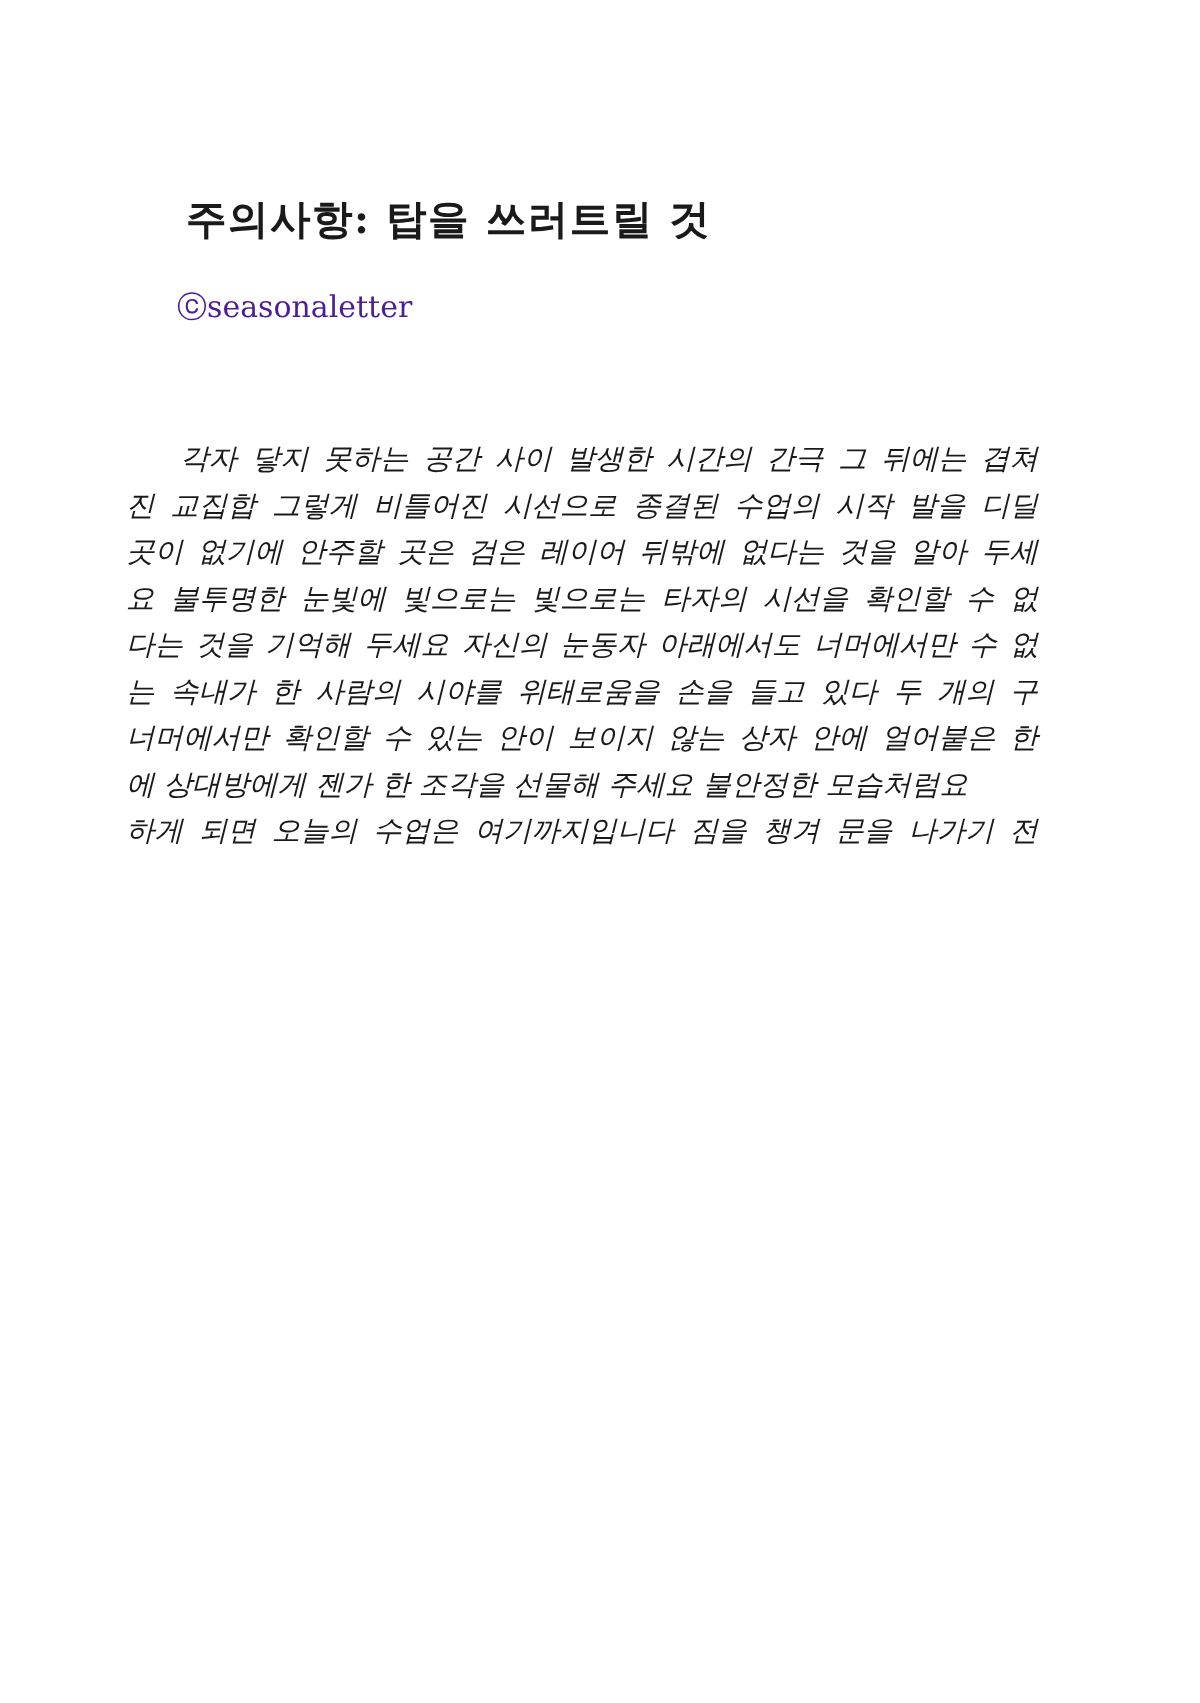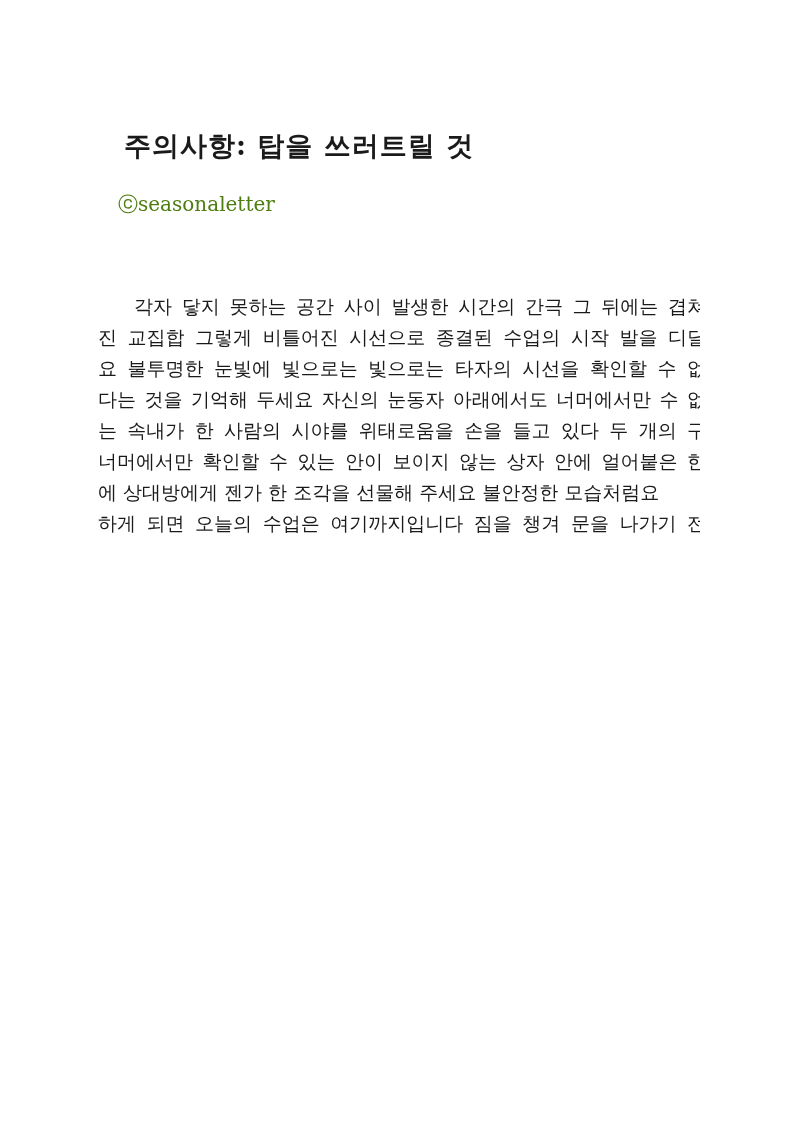--- a/index.html
+++ b/index.html
@@ -26,28 +26,29 @@
     letter-spacing: 1px;
     color: #1a1a1a;
     white-space: nowrap;
   }
   .doc-byline {
     position: absolute;
     left: 118px;
     top: 191px;
     font-size: 20px;
     font-weight: normal;
-    color: #4d7c0f;
+    color: #4c1d95;
     white-space: nowrap;
   }
   .doc-body {
     position: absolute;
-    left: 98px;
+    left: 84px;
     top: 291px;
     width: 608px;
+    font-style: italic;
   }
   .text-line {
     font-size: 19px;
     line-height: 31px;
     text-align: justify;
     text-align-last: justify;
     text-justify: inter-word;
     color: #1a1a1a;
   }
   .text-line.first {
@@ -59,20 +60,21 @@
 </style>
 </head>
 <body>
 
 <div class="page">
   <h1 class="doc-title">주의사항: 탑을 쓰러트릴 것</h1>
   <div class="doc-byline">ⓒseasonaletter</div>
   <div class="doc-body">
       <div class="text-line first">각자 닿지 못하는 공간 사이 발생한 시간의 간극 그 뒤에는 겹쳐</div>
       <div class="text-line">진 교집합 그렇게 비틀어진 시선으로 종결된 수업의 시작 발을 디딜</div>
+      <div class="text-line">곳이 없기에 안주할 곳은 검은 레이어 뒤밖에 없다는 것을 알아 두세</div>
       <div class="text-line">요 불투명한 눈빛에 빛으로는 빛으로는 타자의 시선을 확인할 수 없</div>
       <div class="text-line">다는 것을 기억해 두세요 자신의 눈동자 아래에서도 너머에서만 수 없</div>
       <div class="text-line">는 속내가 한 사람의 시야를 위태로움을 손을 들고 있다 두 개의 구</div>
       <div class="text-line">너머에서만 확인할 수 있는 안이 보이지 않는 상자 안에 얼어붙은 한</div>
       <div class="text-line last">에 상대방에게 젠가 한 조각을 선물해 주세요 불안정한 모습처럼요</div>
       <div class="text-line">하게 되면 오늘의 수업은 여기까지입니다 짐을 챙겨 문을 나가기 전</div>
     </div>
 </div>
 
 </body></html>

